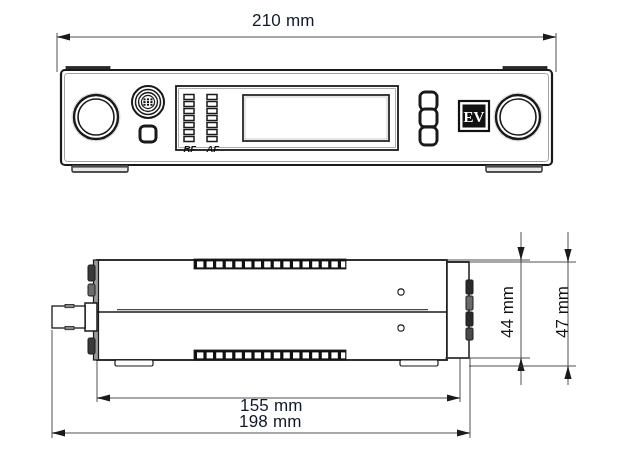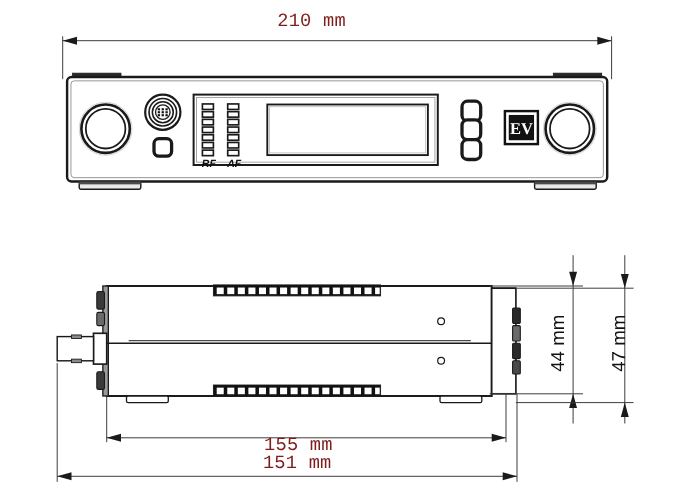--- a/index.html
+++ b/index.html
@@ -17,23 +17,23 @@
   }
   #drawing {
     position: absolute;
     left: 0;
     top: 0;
     width: 620px;
     height: 457px;
   }
   .dim-label {
     position: absolute;
-    font-family: Liberation Mono, monospace;
+    font-family: Liberation Sans, sans-serif;
     font-size: 17px;
-    color: #7f1d1d;
+    color: #0f172a;
     letter-spacing: 0.2px;
     white-space: nowrap;
   }
   #label-210 { left: 252px; top: 11px; }
   #label-155 { left: 240px; top: 396px; }
   #label-175 { left: 239px; top: 412px; }
   .dim-label-vert {
     position: absolute;
     font-family: "Liberation Sans", sans-serif;
     font-size: 17px;
@@ -271,15 +271,15 @@
     <line x1="470" y1="358" x2="470" y2="438" stroke="#3c3c3c" stroke-width="0.9"></line>
     <line x1="52" y1="433" x2="470" y2="433" stroke="#3c3c3c" stroke-width="0.9"></line>
     <polygon points="52,433 65,429.4 65,436.6" fill="#1a1a1a"></polygon>
     <polygon points="470,433 457,429.4 457,436.6" fill="#1a1a1a"></polygon>
   </g>
 
 </svg>
 
 <div class="dim-label" id="label-210">210 mm</div>
 <div class="dim-label" id="label-155">155 mm</div>
-<div class="dim-label" id="label-175">151 mm</div>
+<div class="dim-label" id="label-175">198 mm</div>
 <div class="dim-label-vert" id="label-44">44 mm</div>
 <div class="dim-label-vert" id="label-47">47 mm</div>
 
 </body></html>

